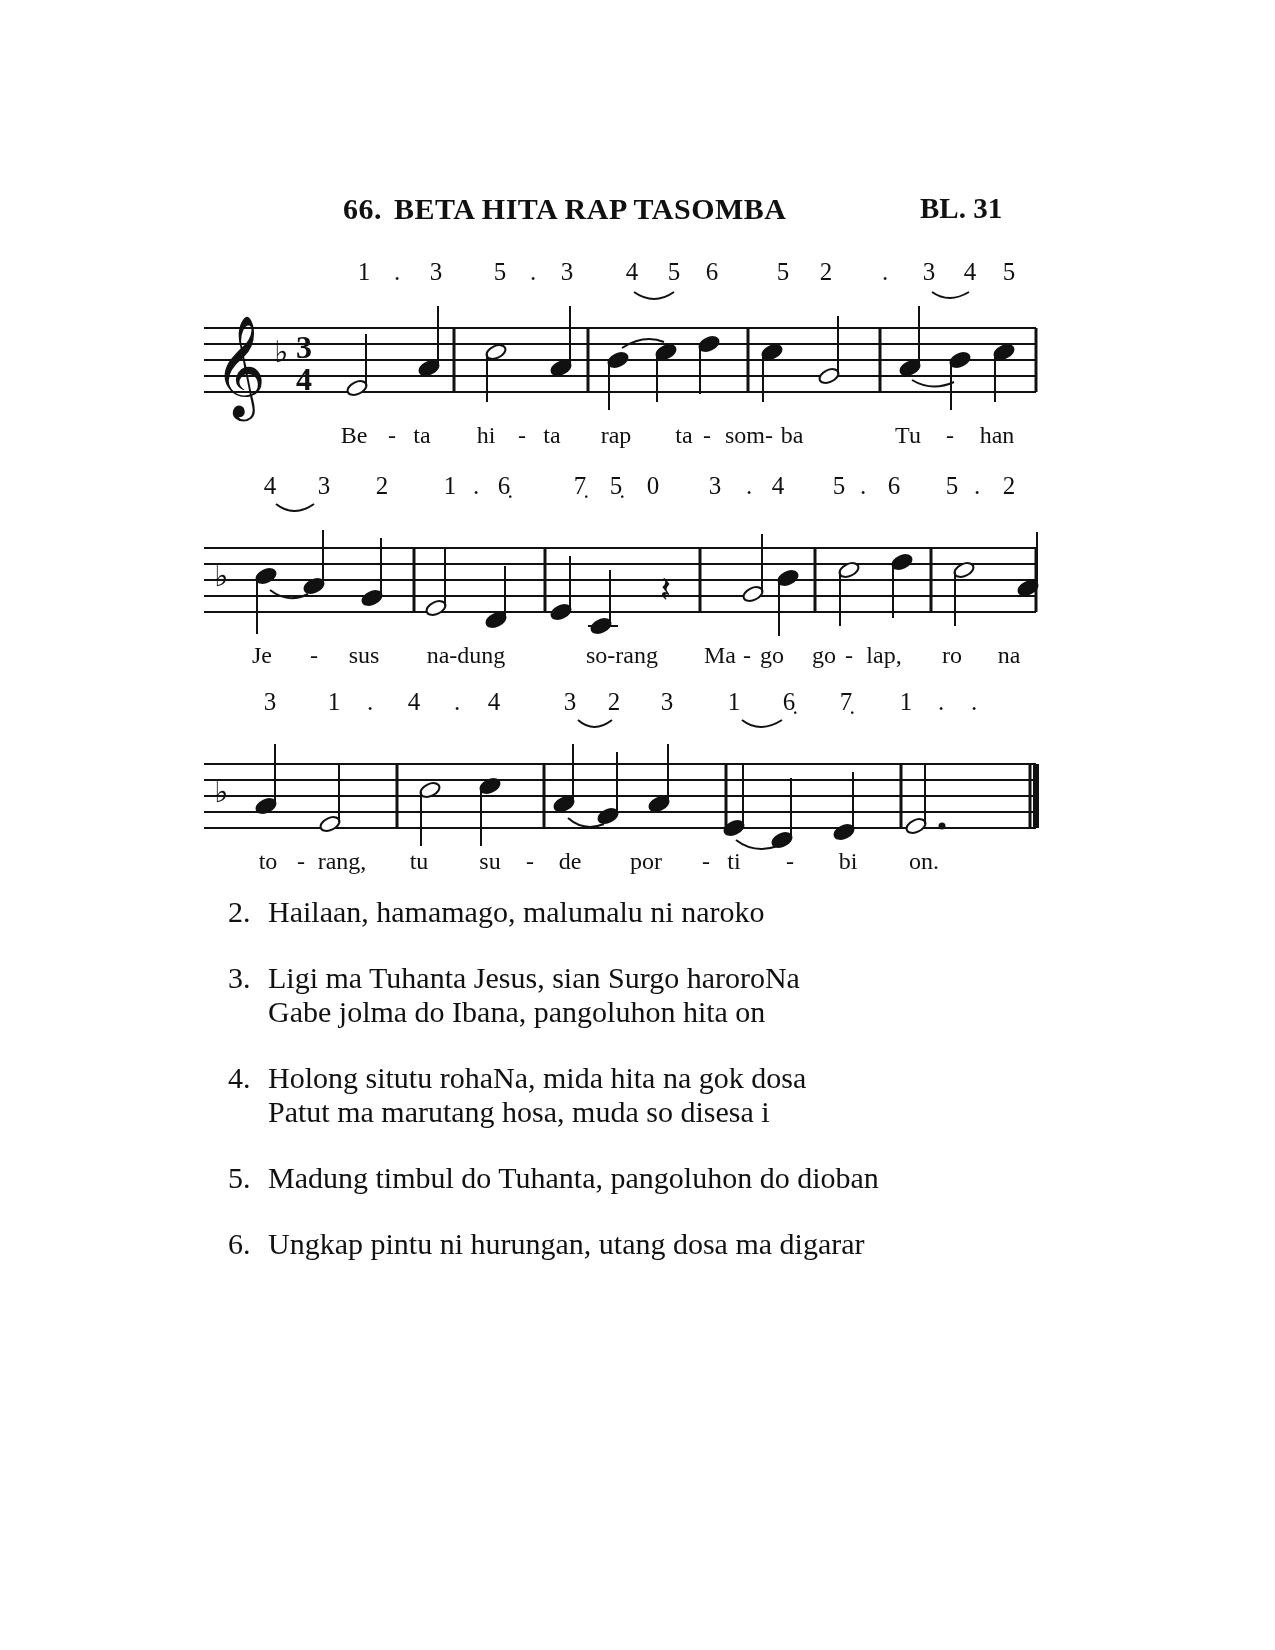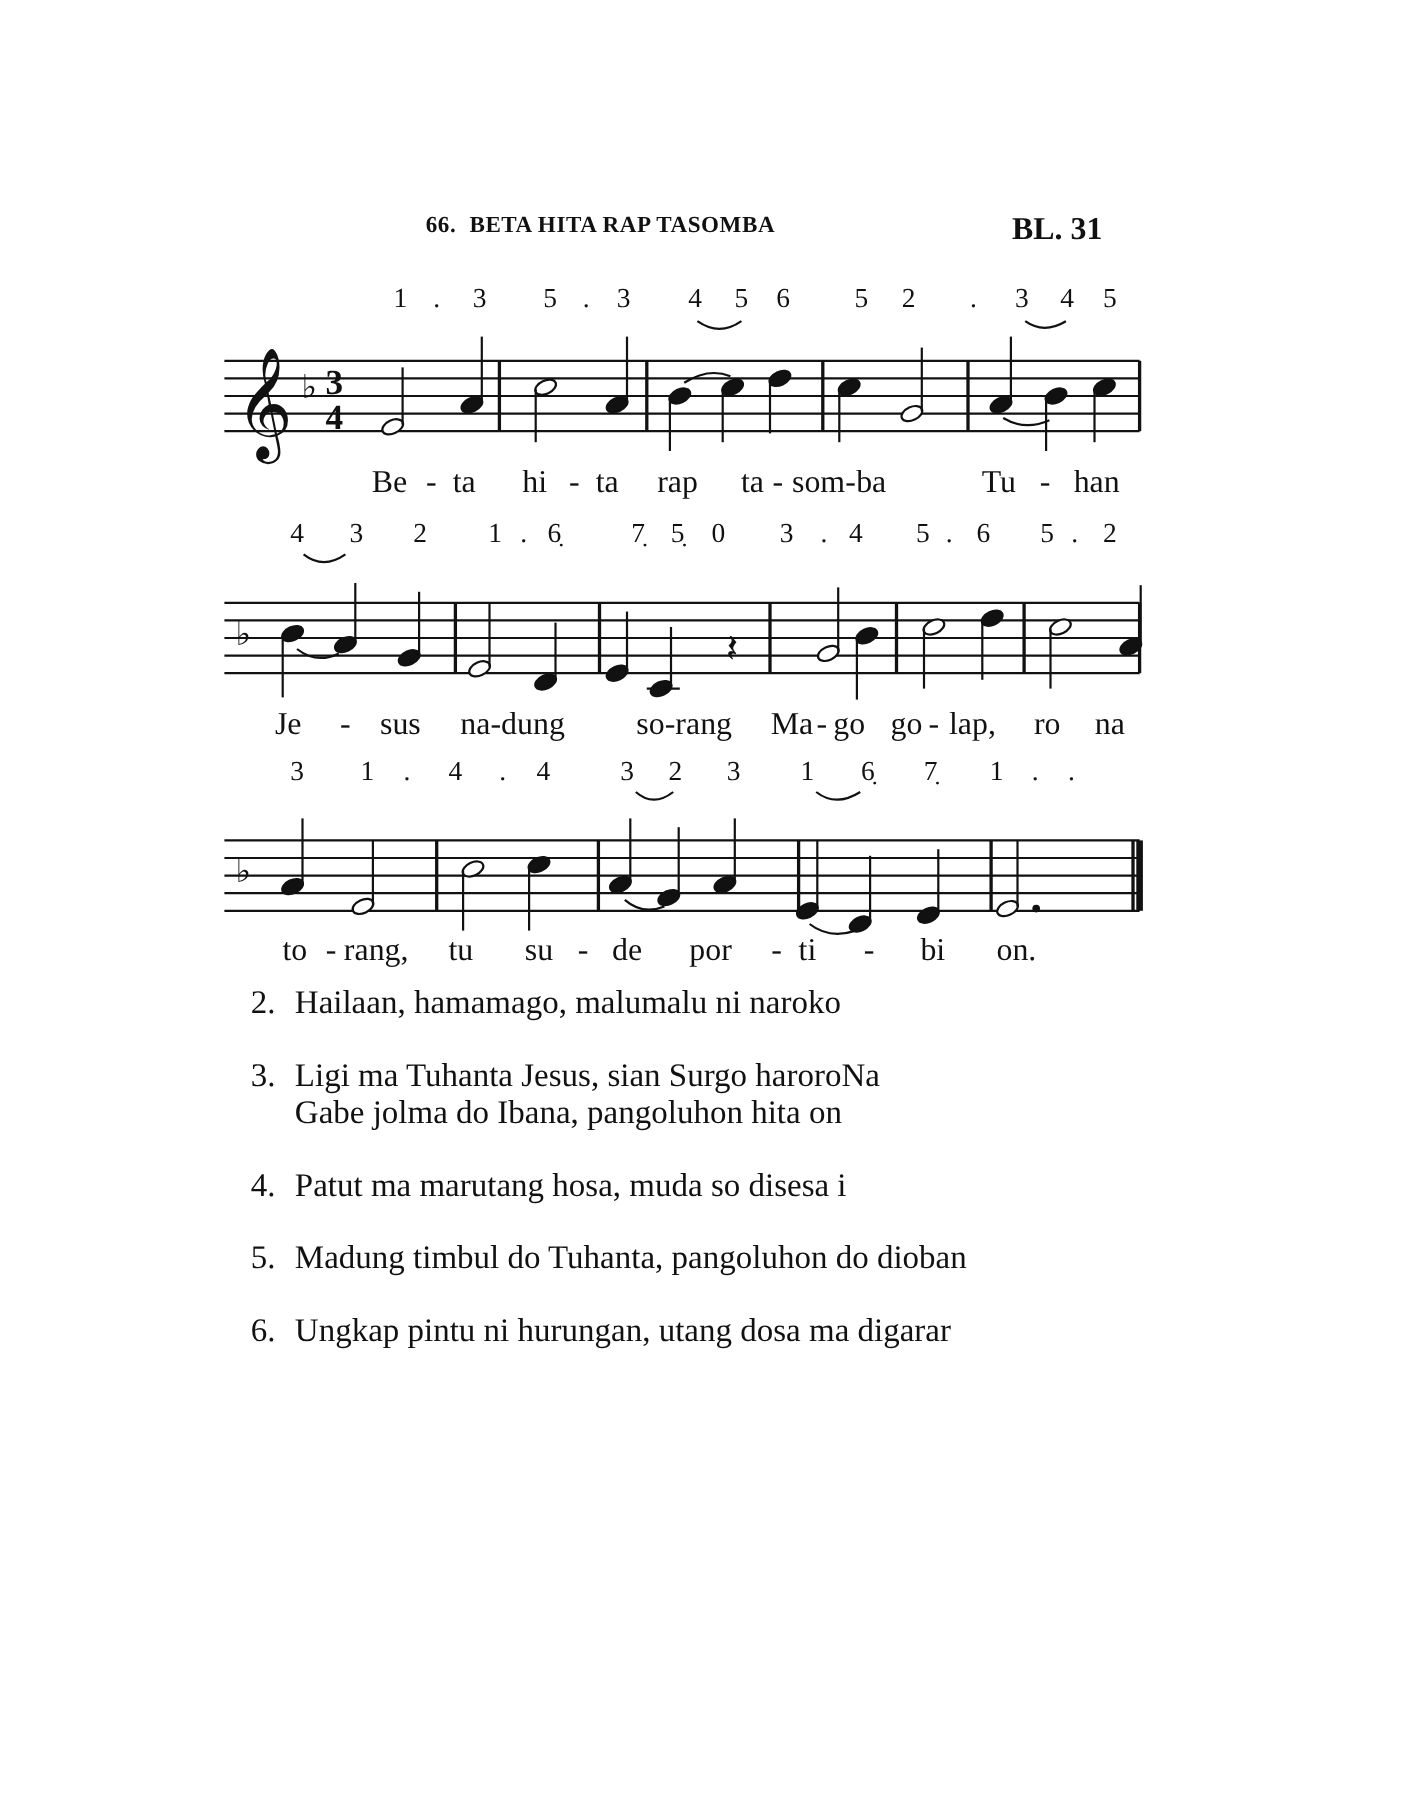--- a/index.html
+++ b/index.html
@@ -1,23 +1,23 @@
 <!DOCTYPE html>
 <html><head>
 <meta charset="utf-8">
 <style>
   html,body{margin:0;padding:0;background:#fff;}
   body{width:1275px;height:1650px;position:relative;overflow:hidden;font-family:"Liberation Serif","DejaVu Serif",serif;color:#111;}
-  .title{position:absolute;top:192px;left:343px;font-weight:bold;font-size:21px;letter-spacing:0.5px;white-space:nowrap;margin-left:44px;}
+  .title{position:absolute;top:192px;left:343px;font-weight:bold;font-size:30px;letter-spacing:0.5px;white-space:nowrap;}
   .title .t-num{margin-right:12px;}
   .bl{position:absolute;top:192px;left:920px;font-weight:bold;font-size:29px;white-space:nowrap;}
   .system{position:absolute;left:204px;width:836px;}
   .numrow{position:absolute;left:0;top:0;width:100%;height:36px;font-family:"Liberation Serif","DejaVu Serif",serif;font-size:25px;}
   .numrow span{position:absolute;top:0;transform:translateX(-50%);white-space:nowrap;}
-  .lyrrow{position:absolute;left:0;width:100%;height:36px;font-size:29px;text-align:center;}
+  .lyrrow{position:absolute;left:0;width:100%;height:36px;font-size:24px;text-align:center;}
   .lyrrow span{position:absolute;top:0;transform:translateX(-50%);white-space:nowrap;}
   svg.staff{position:absolute;left:0;overflow:visible;}
   .verses{position:absolute;left:228px;top:895px;font-size:30px;line-height:34px;}
   .verse{position:relative;margin-bottom:32px;padding-left:40px;}
   .verse .vn{position:absolute;left:0;top:0;}
   .verse .vl{display:block;white-space:nowrap;}
 </style>
 </head>
 <body>
 
@@ -287,20 +287,21 @@
     <span class="vn">2.</span>
     <span class="vl">Hailaan, hamamago, malumalu ni naroko</span>
   </div>
   <div class="verse">
     <span class="vn">3.</span>
     <span class="vl">Ligi ma Tuhanta Jesus, sian Surgo haroroNa</span>
     <span class="vl">Gabe jolma do Ibana, pangoluhon hita on</span>
   </div>
   <div class="verse">
     <span class="vn">4.</span>
+    <span class="vl">Holong situtu rohaNa, mida hita na gok dosa</span>
     <span class="vl">Patut ma marutang hosa, muda so disesa i</span>
   </div>
   <div class="verse">
     <span class="vn">5.</span>
     <span class="vl">Madung timbul do Tuhanta, pangoluhon do dioban</span>
   </div>
   <div class="verse">
     <span class="vn">6.</span>
     <span class="vl">Ungkap pintu ni hurungan, utang dosa ma digarar</span>
   </div>

